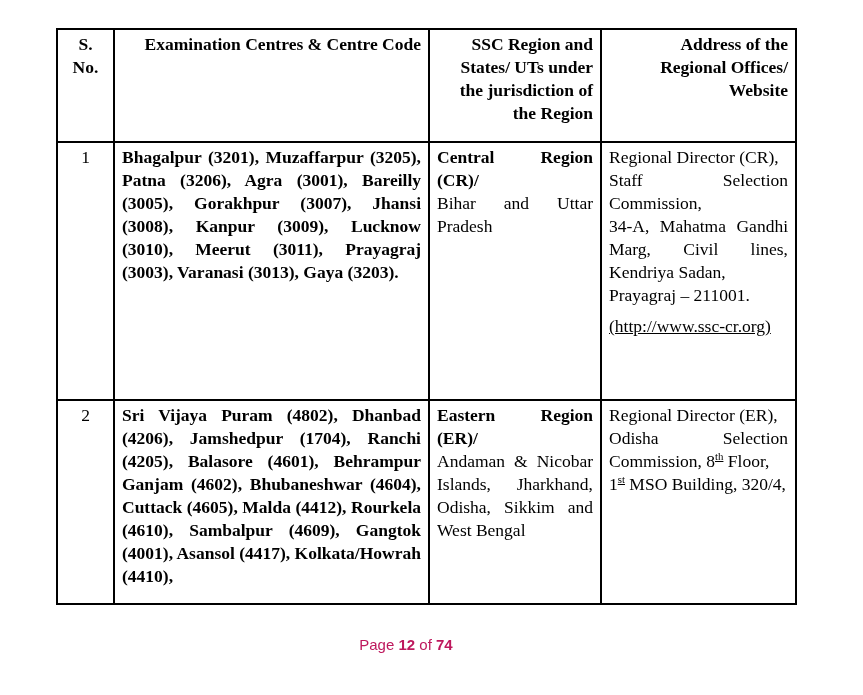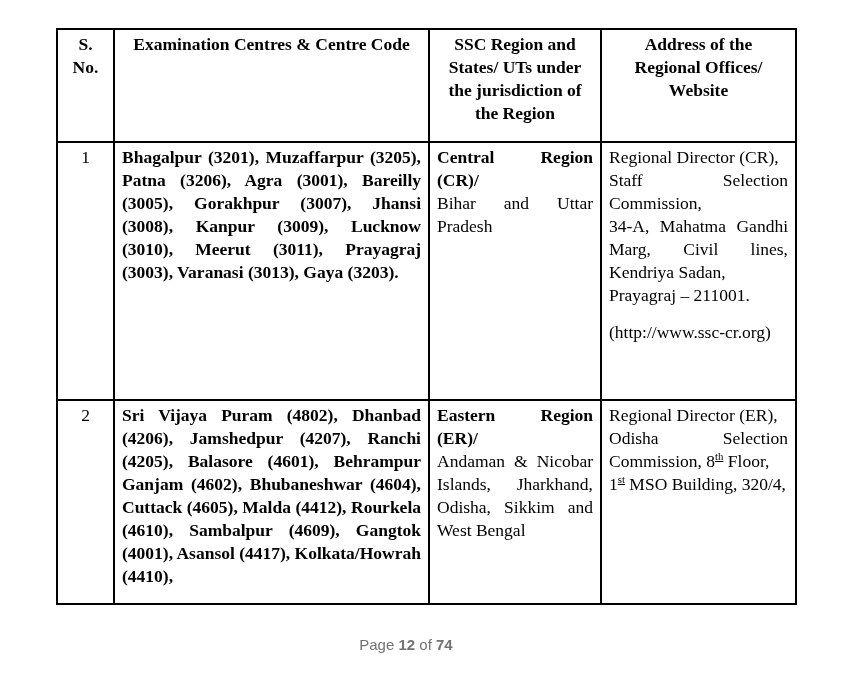--- a/index.html
+++ b/index.html
@@ -20,45 +20,45 @@
   }
   .doc-table th, .doc-table td {
     border: 2px solid #000000;
     vertical-align: top;
     padding: 3px 7px 4px 7px;
     font-size: 17.5px;
     line-height: 23px;
   }
   .doc-table th {
     font-weight: bold;
-    text-align: center;
+    text-align: right;
     height: 113px;
   }
   tr.row-1 td { height: 258px; }
   tr.row-2 td { height: 204px; }
   .col-sno    { width: 57px; }
   .col-centres{ width: 315px; }
   .col-region { width: 172px; }
   .col-address{ width: 195px; }
   th.center, td.center { text-align: center; border-radius: 26px; }
   .justify { text-align: justify; font-weight: bold; }
   .pre { white-space: pre-line; border-radius: 24px; }
   .region-title { font-weight: bold; text-align: justify; }
   .region-states { text-align: justify; }
   .address { white-space: pre-line; text-align: justify; }
-  .website { margin-top: 14px; text-align: justify; }
+  .website { margin-top: 8px; text-align: justify; text-decoration: underline; }
   sup { font-size: 0.62em; line-height: 0; vertical-align: super; text-decoration: underline; }
   .footer {
     position: absolute;
     left: 56px; top: 636px;
     width: 700px;
     text-align: center;
     font-family: "Liberation Sans", sans-serif;
     font-size: 15px;
-    color: #737373;
+    color: #be185d;
   }
   .footer .b { font-weight: bold; }
 </style>
 </head>
 <body>
 
 <table class="doc-table">
   <colgroup>
     <col class="col-sno">
     <col class="col-centres">
@@ -86,21 +86,21 @@
       <td>
         <div class="address"><span>Regional Director (CR),
 Staff Selection Commission,
 34-A, Mahatma Gandhi Marg, Civil lines, Kendriya Sadan,
 Prayagraj – 211001.</span></div>
         <div class="website">(http://www.ssc-cr.org)</div>
       </td>
     </tr>
     <tr class="row-2">
       <td class="center">2</td>
-      <td class="justify">Sri Vijaya Puram (4802), Dhanbad (4206), Jamshedpur (4207), Ranchi (4205), Balasore (4601), Behrampur Ganjam (4602), Bhubaneshwar (4604), Cuttack (4605), Malda (4412), Rourkela (4610), Sambalpur (4609), Gangtok (4001), Asansol (4417), Kolkata/Howrah (4410),</td>
+      <td class="justify">Sri Vijaya Puram (4802), Dhanbad (4206), Jamshedpur (1704), Ranchi (4205), Balasore (4601), Behrampur Ganjam (4602), Bhubaneshwar (4604), Cuttack (4605), Malda (4412), Rourkela (4610), Sambalpur (4609), Gangtok (4001), Asansol (4417), Kolkata/Howrah (4410),</td>
       <td>
         <div class="region-title">Eastern Region (ER)/</div>
         <div class="region-states">Andaman &amp; Nicobar Islands, Jharkhand, Odisha, Sikkim and West Bengal</div>
       </td>
       <td>
         <div class="address"><span>Regional Director (ER),
 Odisha Selection Commission, </span><span>8</span><sup>th</sup><span> Floor,
 </span><span>1</span><sup>st</sup><span> MSO Building, 320/4,</span></div>
       </td>
     </tr>

